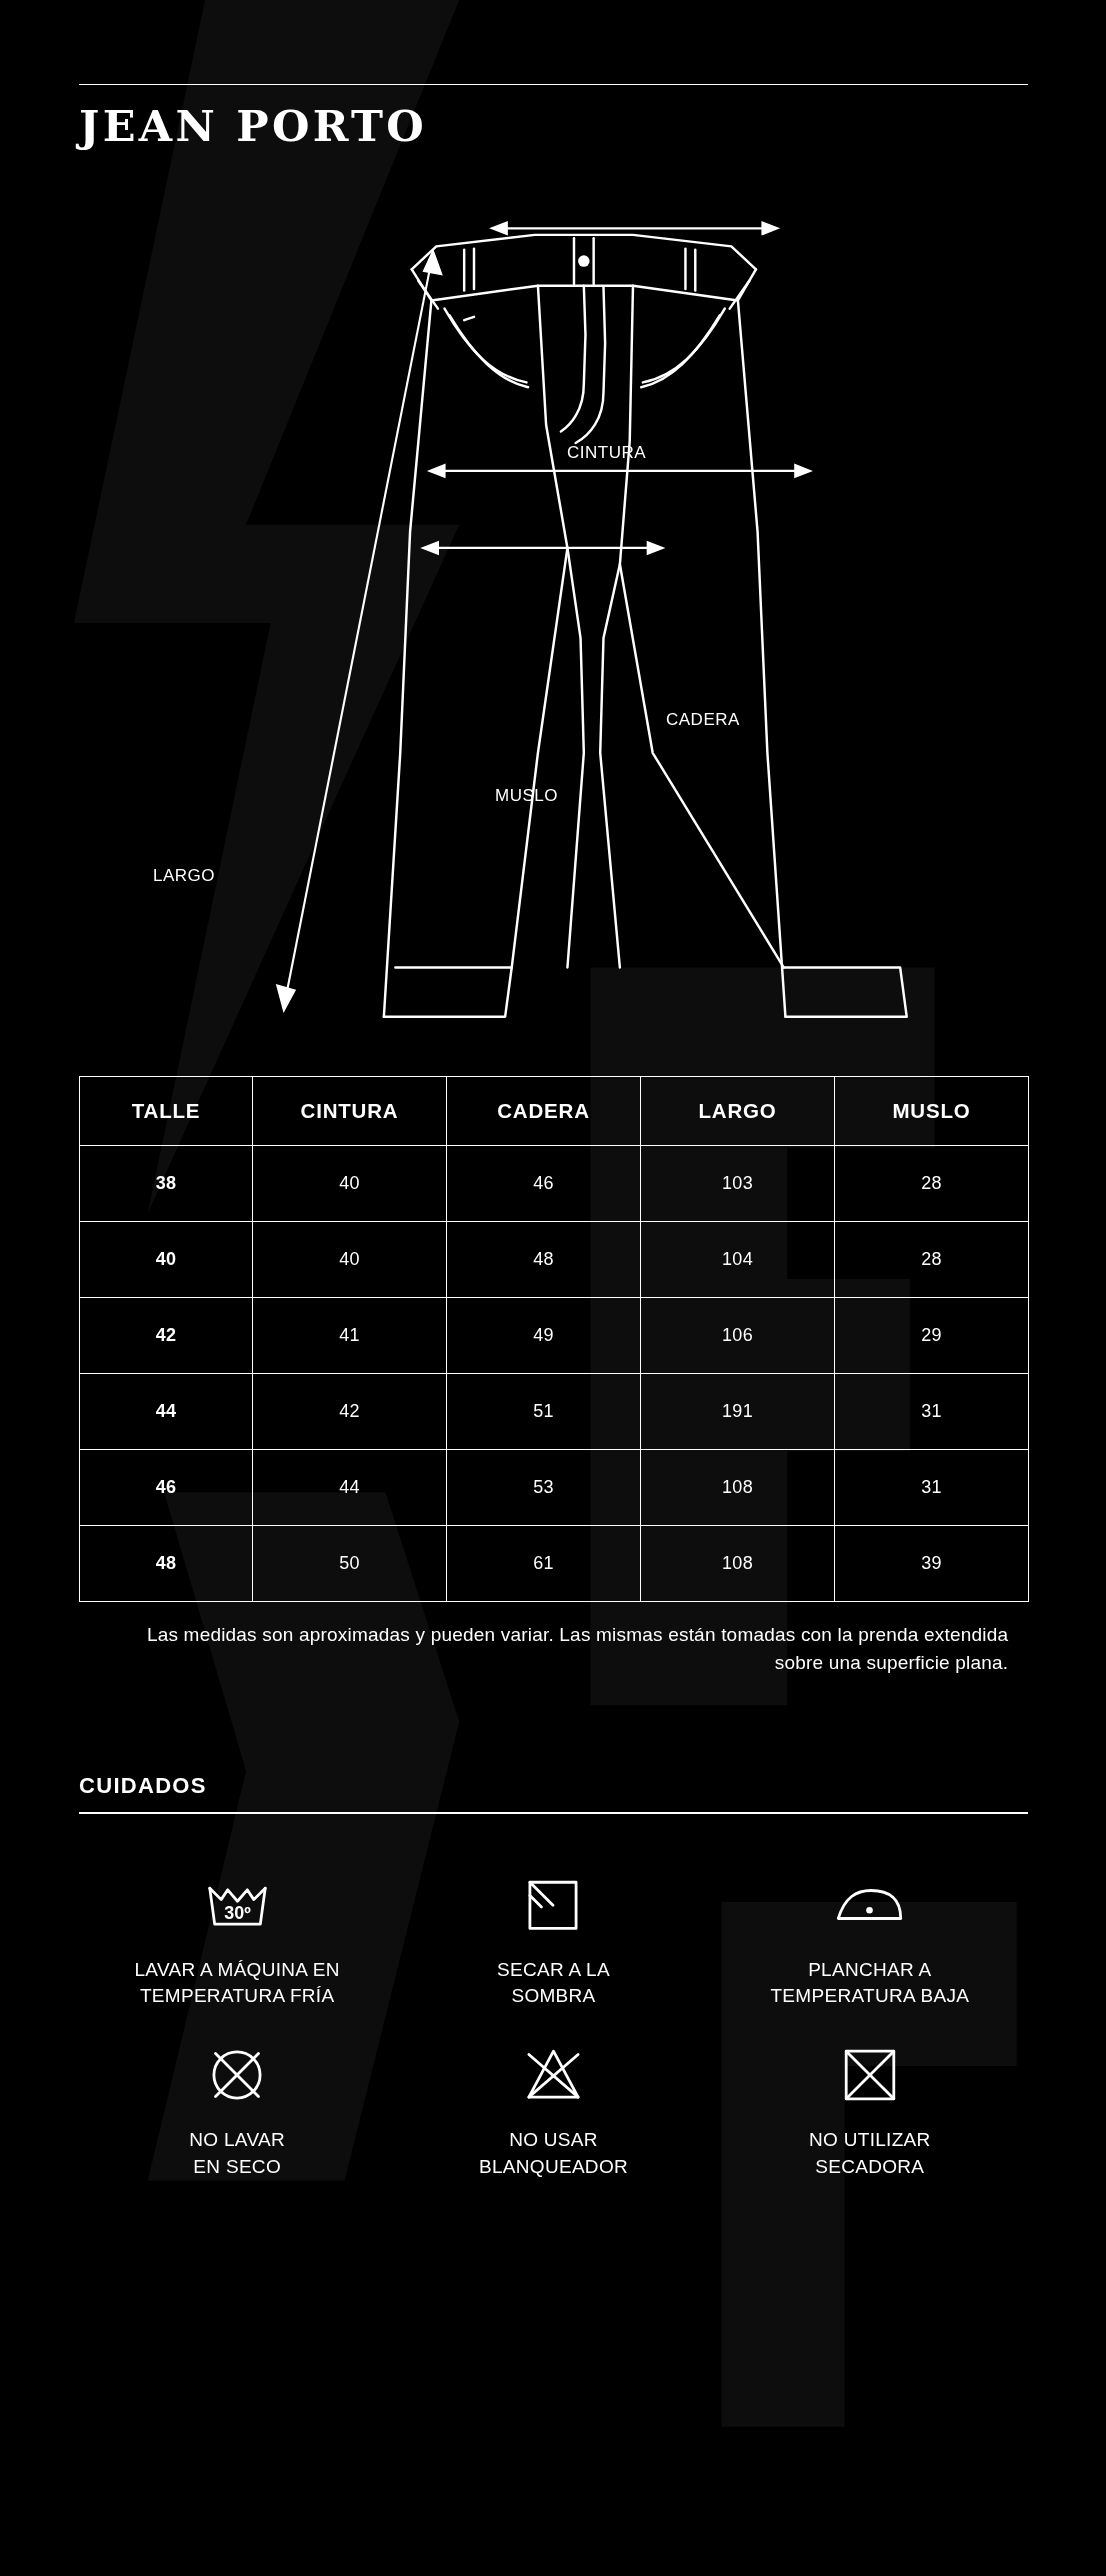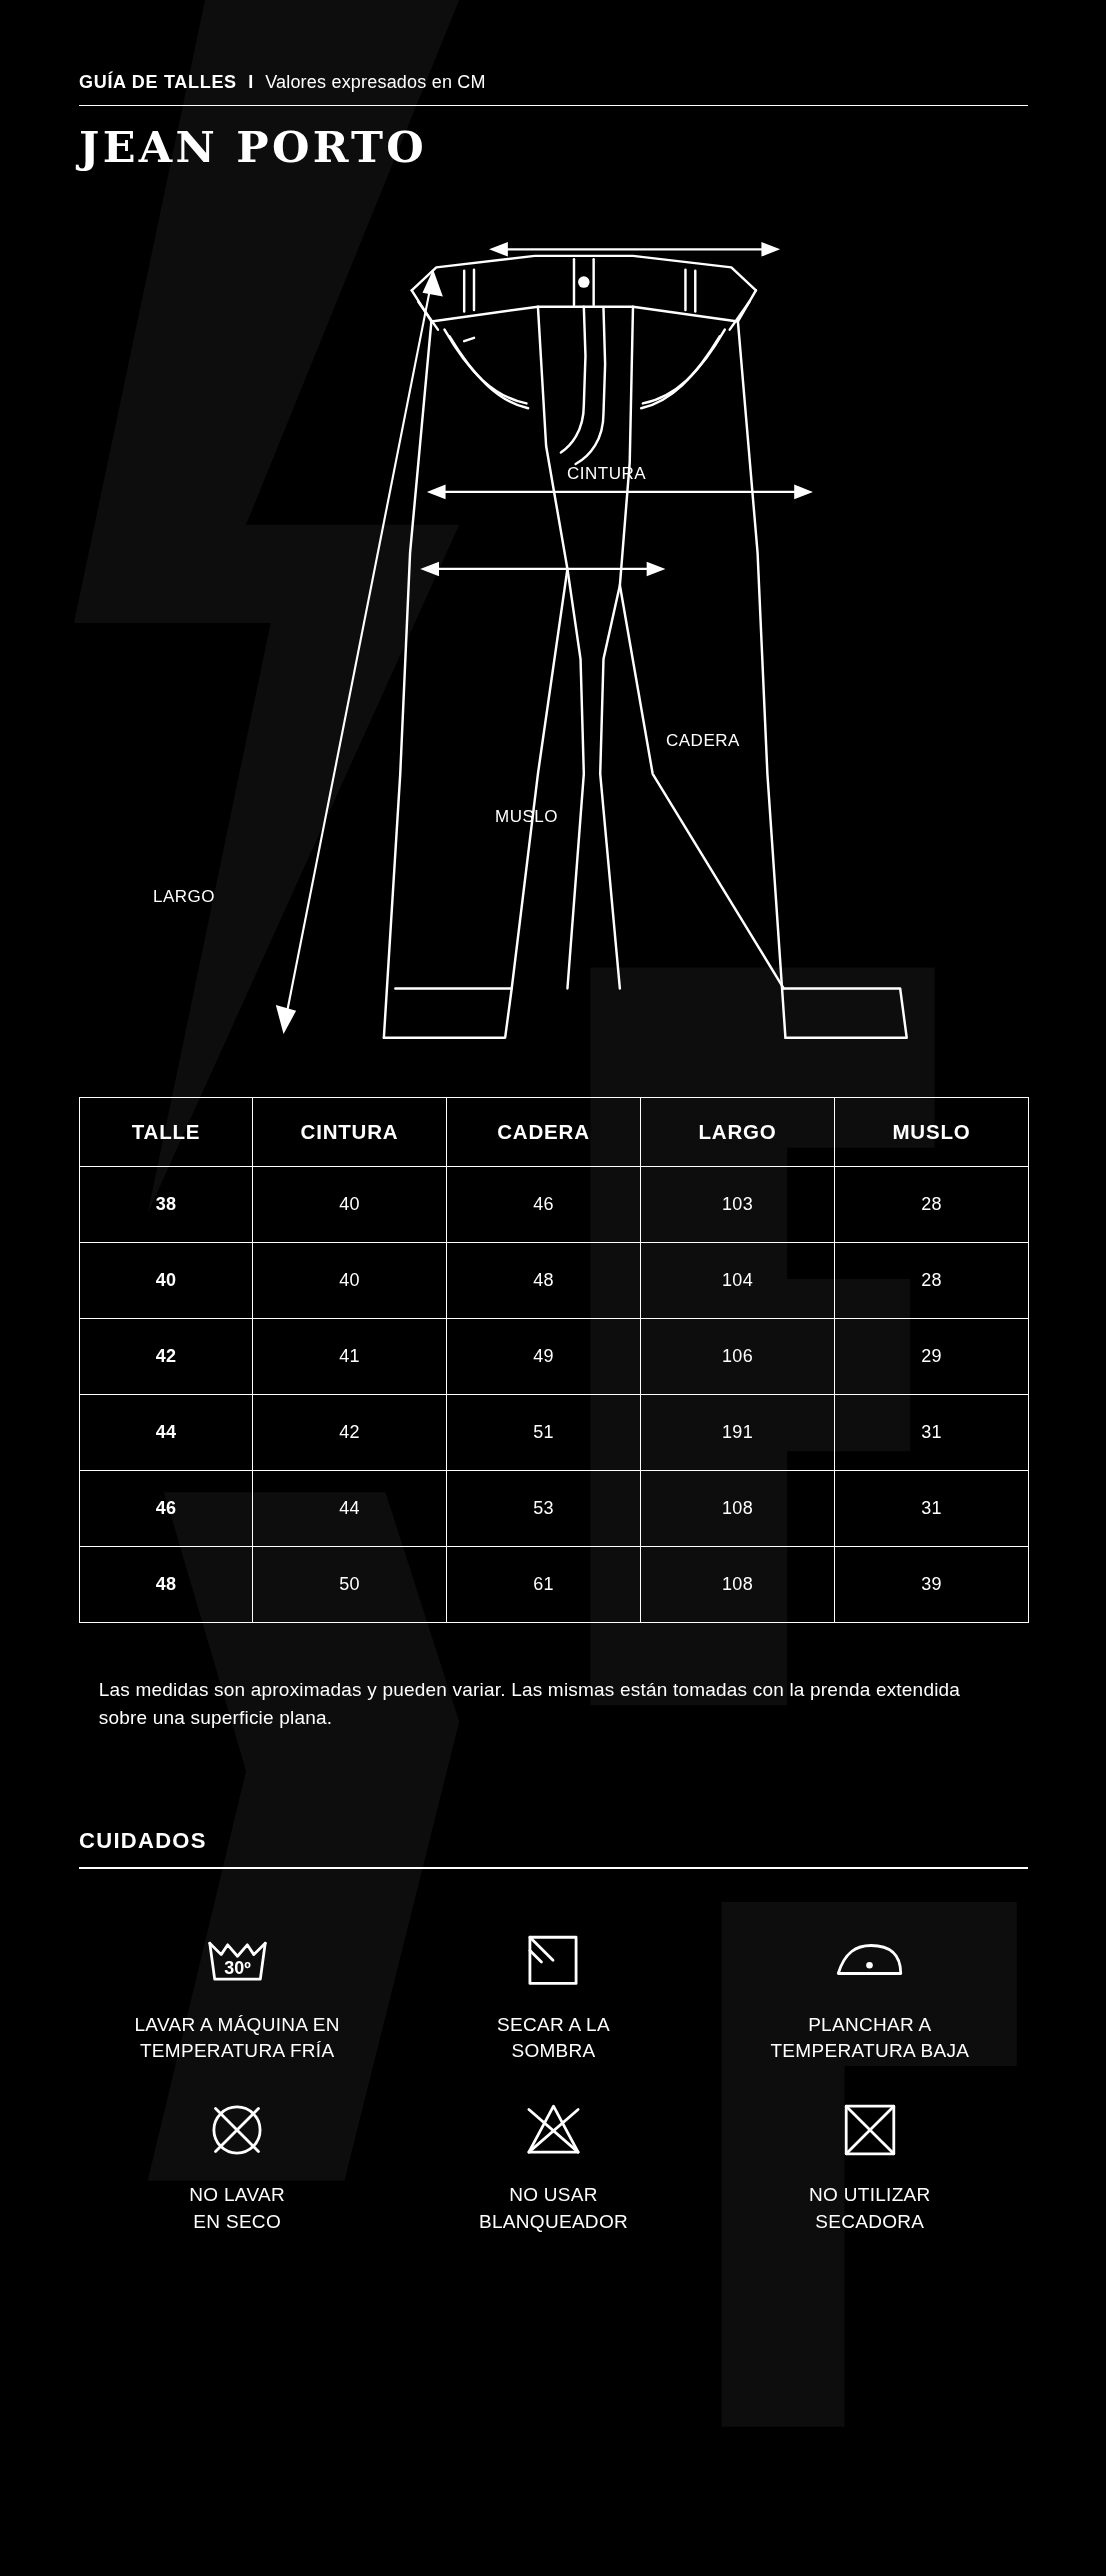--- a/index.html
+++ b/index.html
@@ -119,24 +119,24 @@
   table.size-table td.talle-cell {
     font-weight: 700;
   }
   table.size-table col.c0 { width: 173px; }
   table.size-table col.c1 { width: 194px; }
   table.size-table col.c2 { width: 194px; }
   table.size-table col.c3 { width: 194px; }
   table.size-table col.c4 { width: 194px; }
 
   .note {
-    text-align: left;
+    text-align: right;
     font-size: 19px;
     line-height: 1.45;
-    margin-top: 53px;
+    margin-top: 19px;
     letter-spacing: 0.2px;
     padding: 0 19.7px;
   }
 
   
   .care-title {
     margin-top: 97px;
     font-size: 22px;
     font-weight: 700;
     letter-spacing: 1.3px;
@@ -183,25 +183,20 @@
       <path d="M720 1180 L1140 1180 L1140 1400 L960 1400 L960 1560 L1110 1560 L1110 1770 L960 1770 L960 2080 L720 2080 Z"></path>
       <path d="M200 1820 L470 1820 L560 2100 L420 2660 L180 2660 L300 2160 Z"></path>
       <path d="M880 2320 L1240 2320 L1240 2520 L1030 2520 L1030 2960 L880 2960 Z"></path>
     </g>
   </svg>
 </div>
 
 <div class="page">
 
   <div class="header">
-    <div class="kicker">
-      <span class="k-strong">GUÍA DE TALLES</span>
-      <span class="k-sep">I</span>
-      <span class="k-light">Valores expresados en CM</span>
-    </div>
     <div class="rule"></div>
     <h1 class="title">JEAN PORTO</h1>
   </div>
 
   <div class="diagram-wrap">
     <svg width="949" height="869" viewBox="0 0 1158 1060" aria-hidden="true">
       <g fill="none" stroke="#ffffff" stroke-width="3" stroke-linejoin="round" stroke-linecap="round">
 
         <path d="M406 110 L436 82 L556 68 L676 68 L796 82 L826 110"></path>
         <path d="M406 110 L430 148 L560 130 L676 130 L804 148 L826 110"></path>

